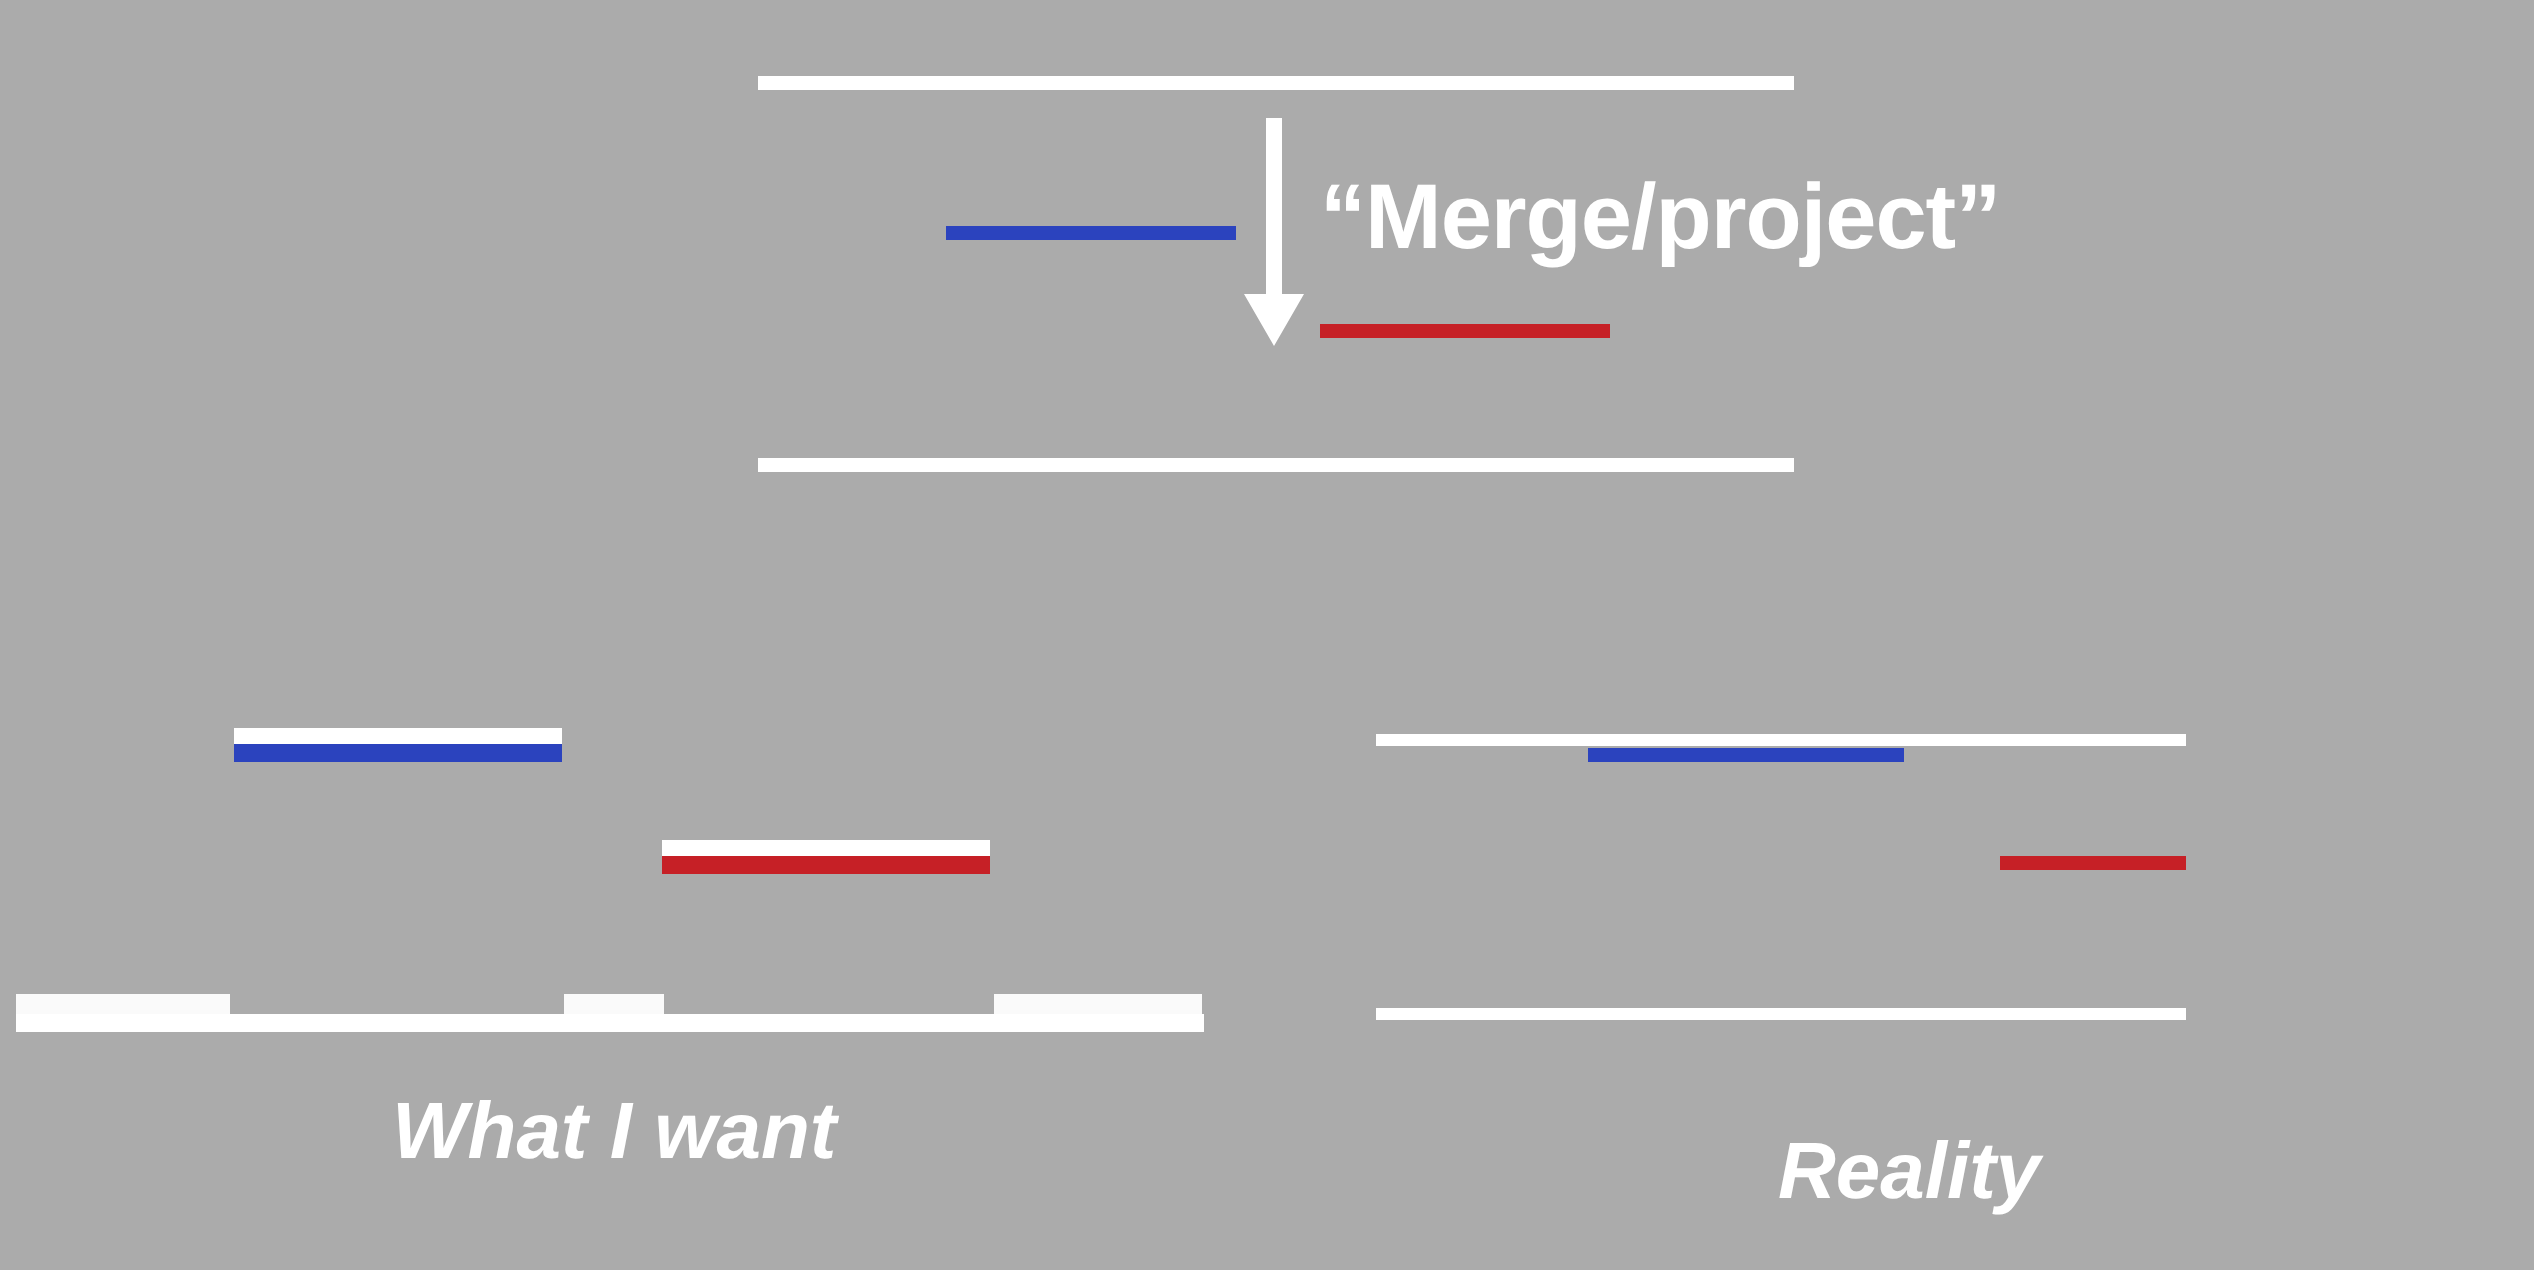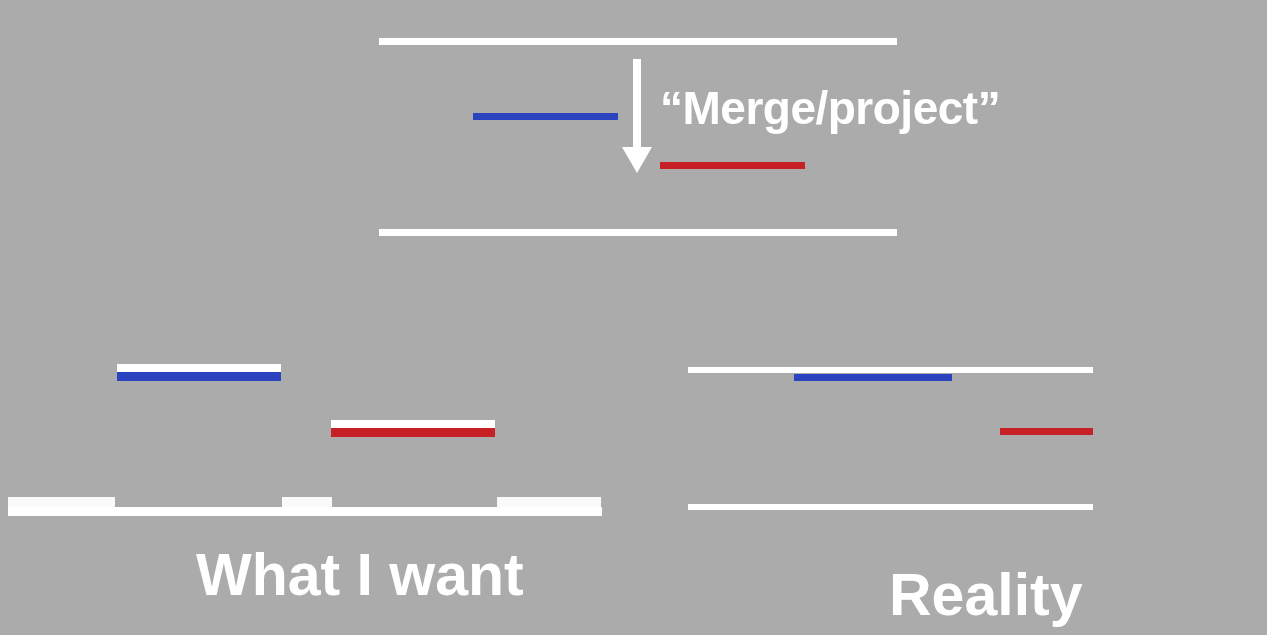--- a/index.html
+++ b/index.html
@@ -28,22 +28,23 @@
     font-weight: bold;
     font-family: "Liberation Sans", sans-serif;
     white-space: nowrap;
     line-height: 1;
   }
   #merge-label {
     font-size: 46px;
     letter-spacing: -0.5px;
   }
   .panel-caption {
-    font-size: 59px;
+    font-size: 40px;
     letter-spacing: 0px;
+    font-style: italic;
   }
   #arrow {
     position: absolute;
   }
 </style>
 </head>
 <body>
 
 <div id="stage" style="width: 1093px; height: 635px;">
 

